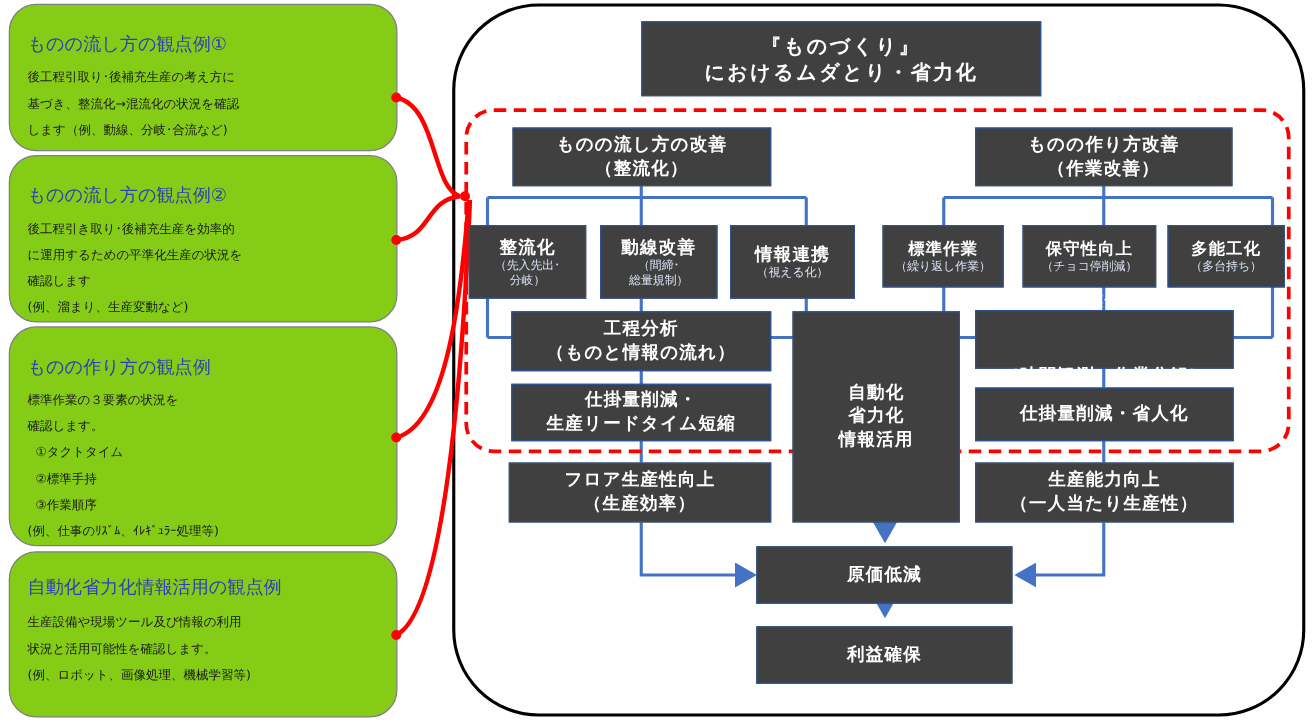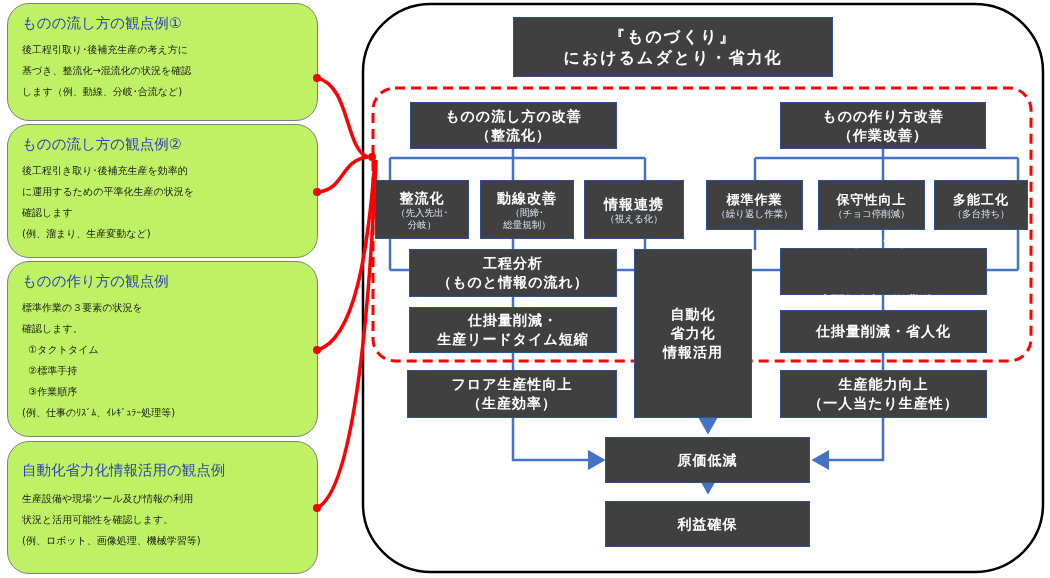--- a/index.html
+++ b/index.html
@@ -1,19 +1,19 @@
 <!DOCTYPE html>
 <html><head>
 <meta charset="utf-8">
 <style>
   html, body { margin:0; padding:0; background:#ffffff; }
   body { width:1050px; height:578px; position:relative; overflow:hidden;
          font-family:"DejaVu Sans", "Liberation Sans", sans-serif; }
   .note { position:absolute; box-sizing:border-box; border:1.2px solid #7f7f7f;
-          border-radius:22px; background:#bef264; padding:9px 0 0 14px; }
+          border-radius:22px; background:#84cc16; padding:22px 0 0 14px; }
   .note .ntitle { color:#2f3fb5; font-size:14.5px; line-height:20px; margin-bottom:6px; white-space:nowrap; }
   .note .nline { color:#1a1a1a; font-size:10px; line-height:21px; white-space:pre; }
   svg#wires { position:absolute; left:0; top:0; }
   .box { position:absolute; box-sizing:border-box; background:#404040; border:1.2px solid #2f528f;
          color:#fff; display:flex; flex-direction:column; align-items:center; justify-content:center;
          text-align:center; font-weight:bold; }
   .box .l1 { font-size:14px; line-height:18px; letter-spacing:1px; white-space:nowrap; }
   .box .sub { font-size:9.5px; line-height:12px; font-weight:normal; color:#dbe3f3; white-space:nowrap; }
   .box.big .l1 { font-size:16px; line-height:21px; letter-spacing:2px; }
   .box.mid .l1 { font-size:14px; line-height:19px; }
@@ -140,21 +140,21 @@
 </div>
 <div class="box small" style="left:934px;top:180px;width:94px;height:50px;">
   <div class="l1">多能工化</div>
   <div class="sub">（多台持ち）</div>
 </div>
 
 <div class="box mid" style="left:409px;top:249px;width:208px;height:48px;">
   <div class="l1">工程分析</div>
   <div class="l1">（ものと情報の流れ）</div>
 </div>
-<div class="box mid" style="left:634px;top:249px;width:118px;height:169px;">
+<div class="box mid" style="left:634px;top:249px;width:134px;height:169px;">
   <div class="l1">自動化</div>
   <div class="l1">省力化</div>
   <div class="l1">情報活用</div>
 </div>
 <div class="box mid" style="left:780px;top:248px;width:207px;height:47px;gap:41px;">
   <div class="l1">作業分析</div>
   <div class="l1">（時間観測、作業分解）</div>
 </div>
 
 <div class="box mid" style="left:409px;top:307px;width:208px;height:46px;">

